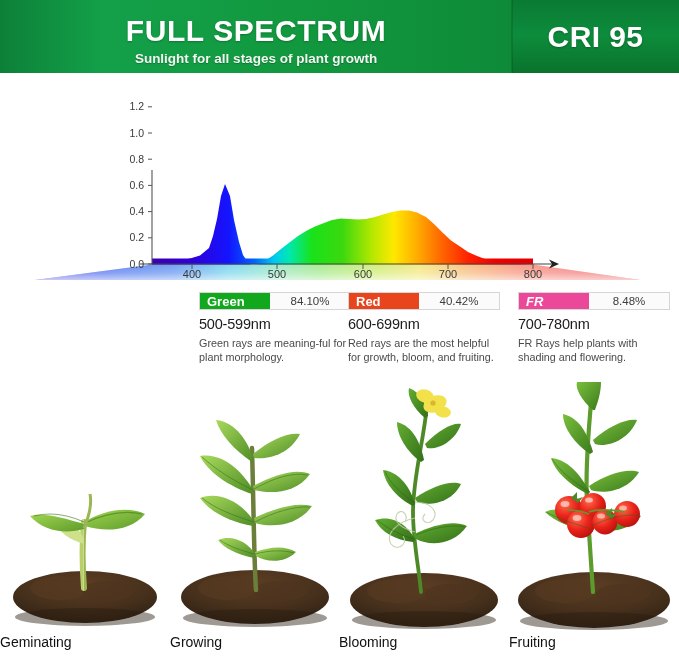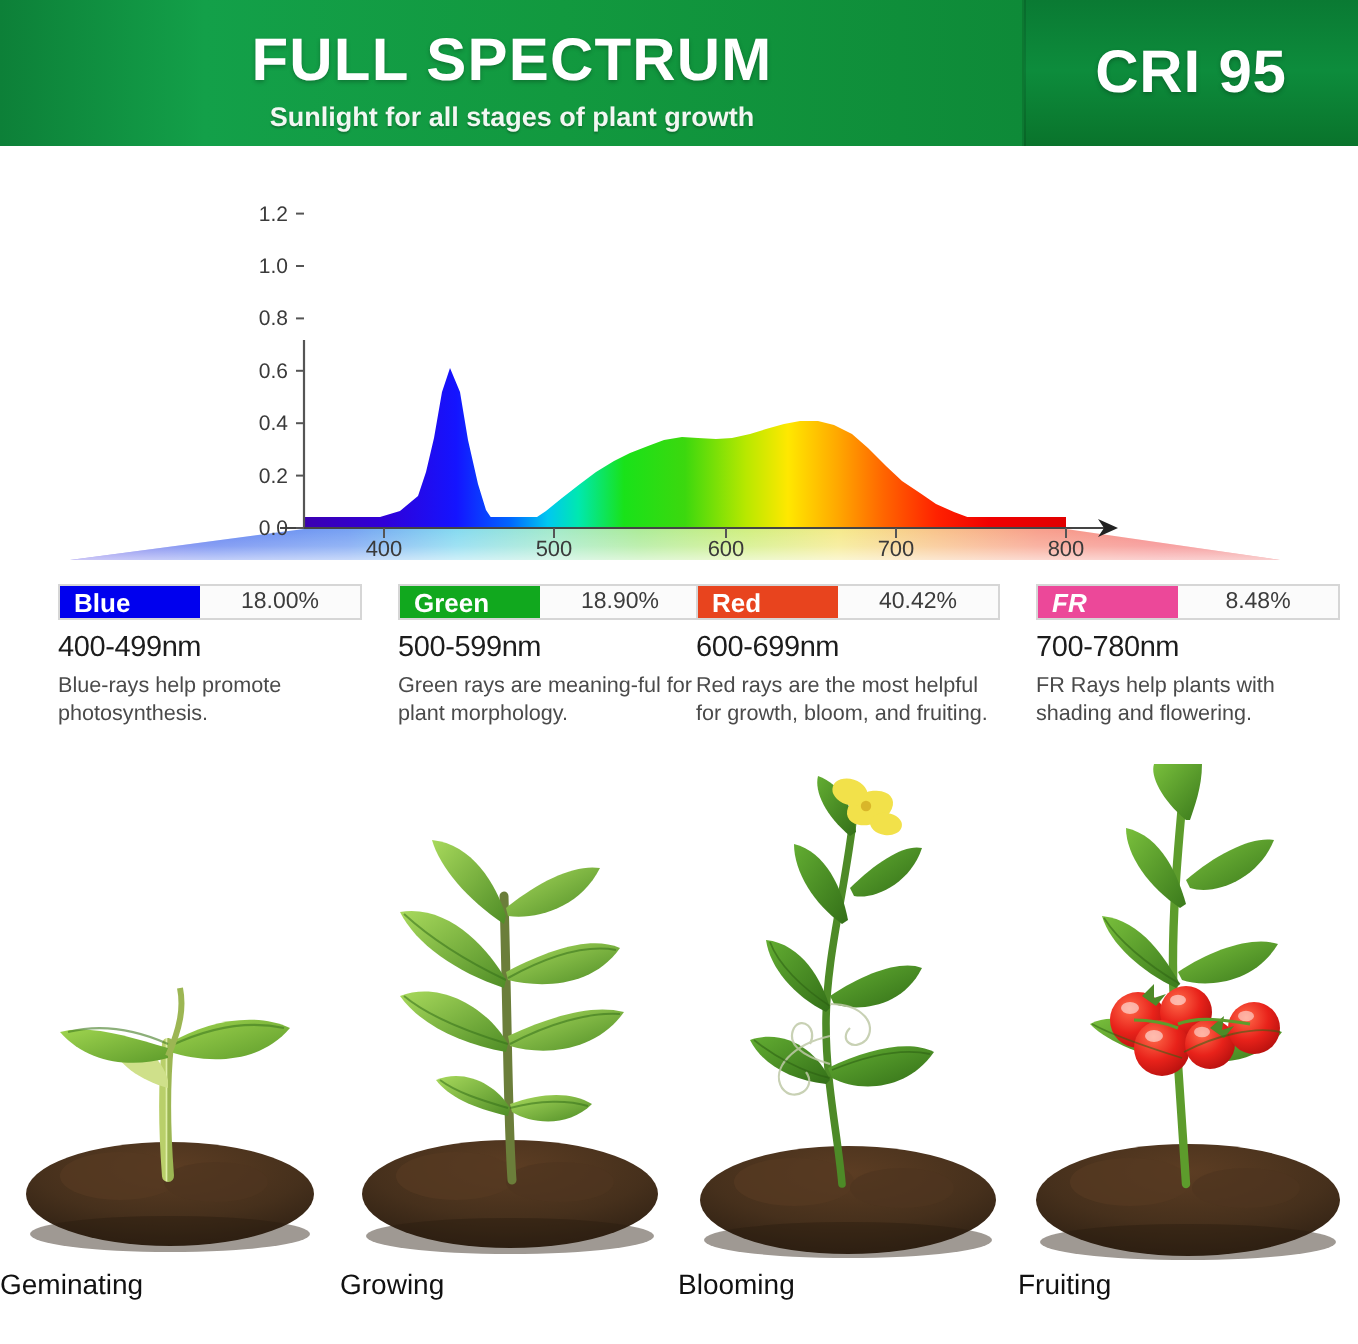--- a/index.html
+++ b/index.html
@@ -177,33 +177,25 @@
       <text class="xtick" x="277" y="200">500</text>
       <text class="xtick" x="363" y="200">600</text>
       <text class="xtick" x="448" y="200">700</text>
       <text class="xtick" x="533" y="200">800</text>
     </g>
   </svg>
 </div>
 
 <div id="cards">
 
-  <div class="card" style="left:29px;">
-    <div class="badge-row">
-      <div class="badge-name" style="background:#0000ee;">Blue</div>
-      <div class="badge-pct">18.00%</div>
-    </div>
-    <div class="range">400-499nm</div>
-    <div class="desc">Blue-rays help promote photosynthesis.</div>
-  </div>
 
   <div class="card" style="left:199px;">
     <div class="badge-row">
       <div class="badge-name" style="background:#11a81e;">Green</div>
-      <div class="badge-pct">18.90%</div>
+      <div class="badge-pct">84.10%</div>
     </div>
     <div class="range">500-599nm</div>
     <div class="desc">Green rays are meaning-ful for plant morphology.</div>
   </div>
 
   <div class="card" style="left:348px;">
     <div class="badge-row">
       <div class="badge-name" style="background:#e8441e;">Red</div>
       <div class="badge-pct">40.42%</div>
     </div>

